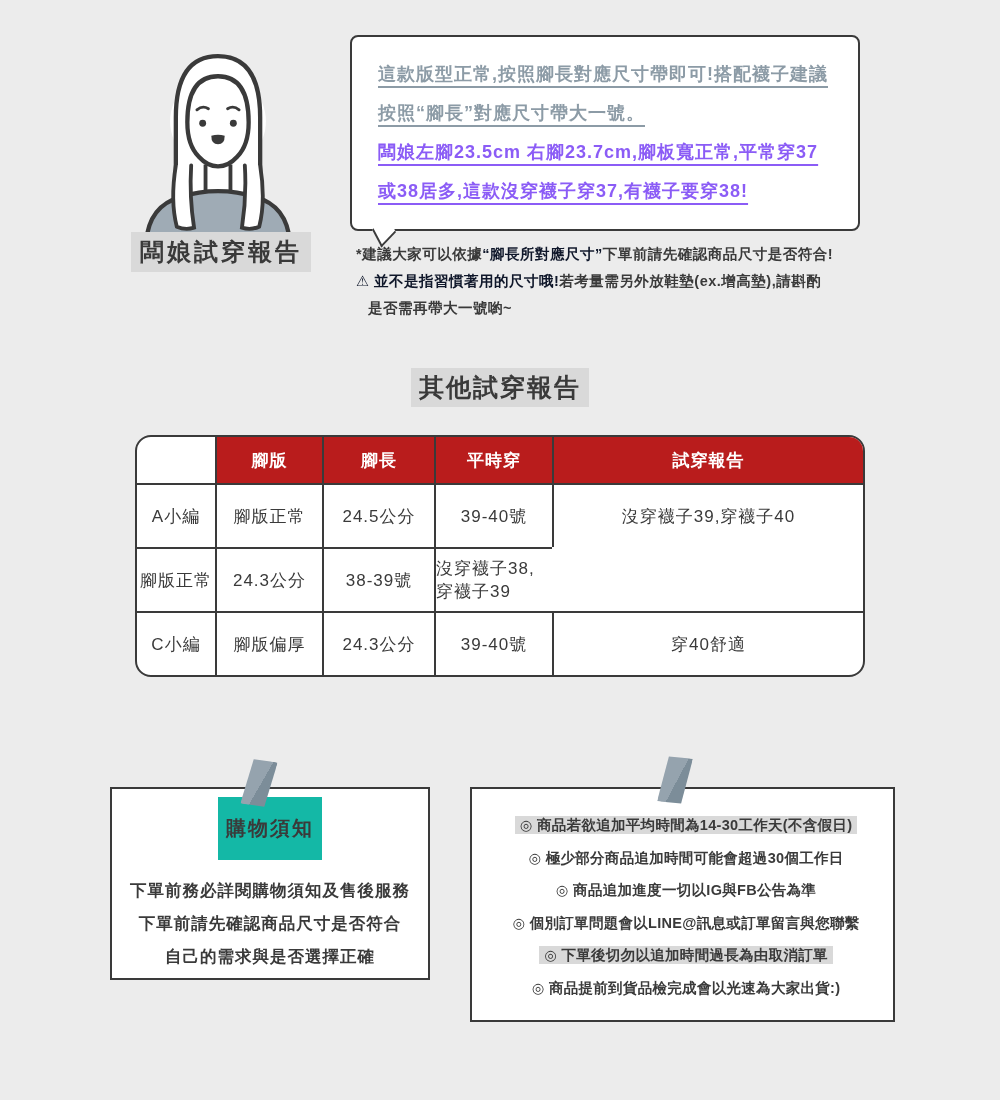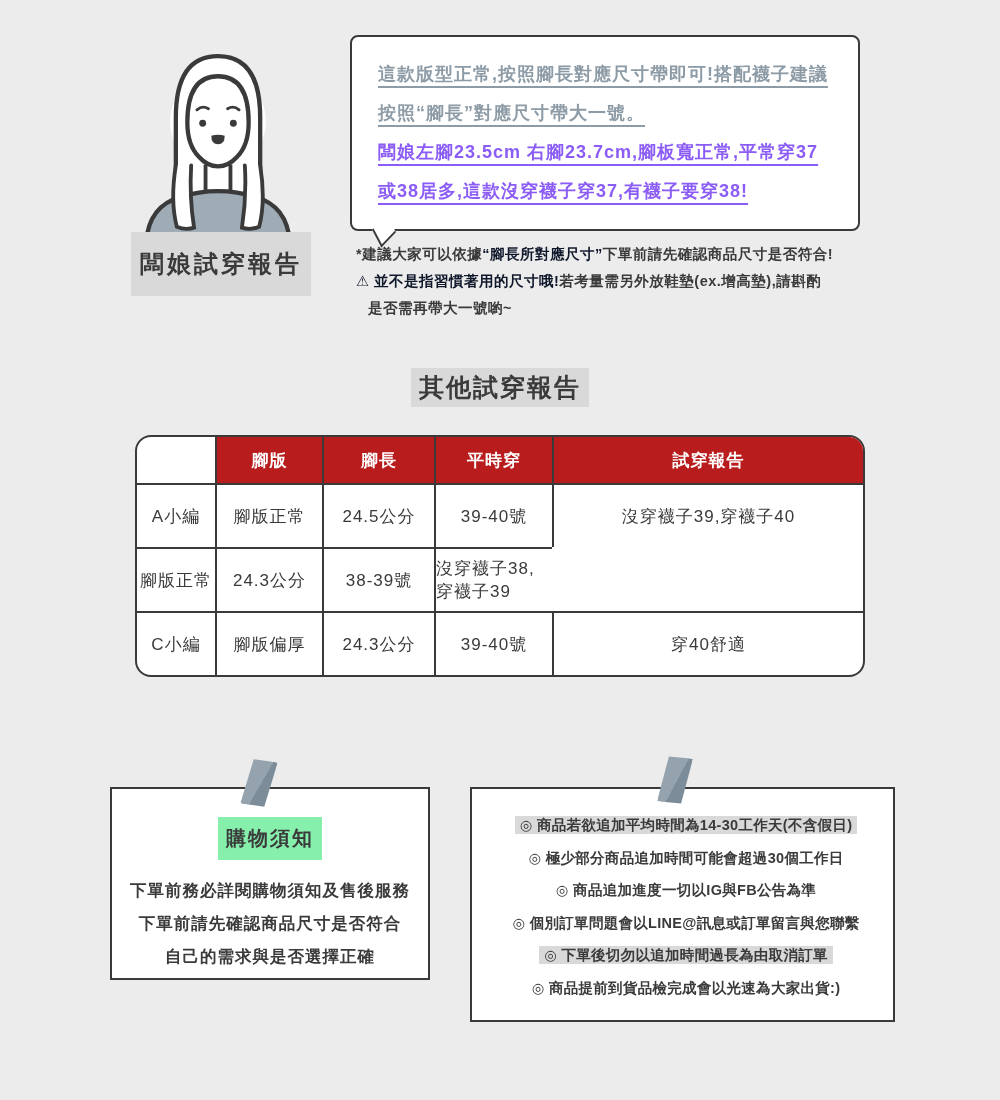--- a/index.html
+++ b/index.html
@@ -6,21 +6,21 @@
   .page{
     position:relative;width:1000px;height:1100px;background:#ececec;overflow:hidden;
     font-family:"Liberation Sans","DejaVu Sans",sans-serif;color:#3a3a3a;
   }
   
   .avatar{position:absolute;left:136px;top:36px;width:164px;height:206px;}
   
   .tryon-label{
     position:absolute;left:131px;top:232px;
     font-size:24px;font-weight:bold;letter-spacing:3px;
-    background:#d9d9d9;padding:16px 9px;white-space:nowrap;
+    background:#d9d9d9;padding:4px 9px;white-space:nowrap;
   }
   
   .bubble{
     position:absolute;left:350px;top:35px;width:510px;height:196px;box-sizing:border-box;
     background:#fff;border:2.5px solid #3a3a3a;border-radius:8px;
     padding:18px 26px 0 26px;
   }
   .bubble::after{
     content:"";position:absolute;left:22px;bottom:-12px;width:18px;height:18px;background:#fff;
     border-right:2.5px solid #3a3a3a;border-bottom:2.5px solid #3a3a3a;
@@ -56,22 +56,22 @@
   }
   .trow > .cell:first-child{border-left:none;}
   .trow + .trow > .cell{border-top:2.5px solid #3a3a3a;}
   .trow.head > .cell{height:46px;background:#b91c1c;color:#fff;font-weight:bold;}
   .trow.head > .cell.corner{background:transparent;}
   
   .notice-box{position:absolute;background:#fff;border:2.5px solid #3a3a3a;box-sizing:border-box;}
   .notice-box.left{left:110px;top:787px;width:320px;height:193px;text-align:center;}
   .notice-box.right{left:470px;top:787px;width:425px;height:235px;text-align:center;}
   .notice-title{
-    display:inline-block;margin-top:28px;font-size:20px;font-weight:bold;letter-spacing:2px;
-    background:#86efac;padding:8px 8px;
+    display:inline-block;margin-top:8px;font-size:20px;font-weight:bold;letter-spacing:2px;
+    background:#14b8a6;padding:18px 8px;
   }
   .lline{margin:0;font-size:16.5px;font-weight:bold;letter-spacing:1px;line-height:33px;white-space:nowrap;}
   .left-lines{margin-top:14px;}
   .right-lines{margin-top:20px;}
   .rline{margin:0;font-size:14.5px;font-weight:bold;letter-spacing:0.3px;line-height:32.5px;white-space:nowrap;padding-left:7px;}
   .hl{background:#d9d9d9;padding:1px 5px;}
   
   .tape{
     position:absolute;width:28px;height:48px;z-index:5;
     background:linear-gradient(108deg,#95a3ae 55%,#7c8d99 55%);

